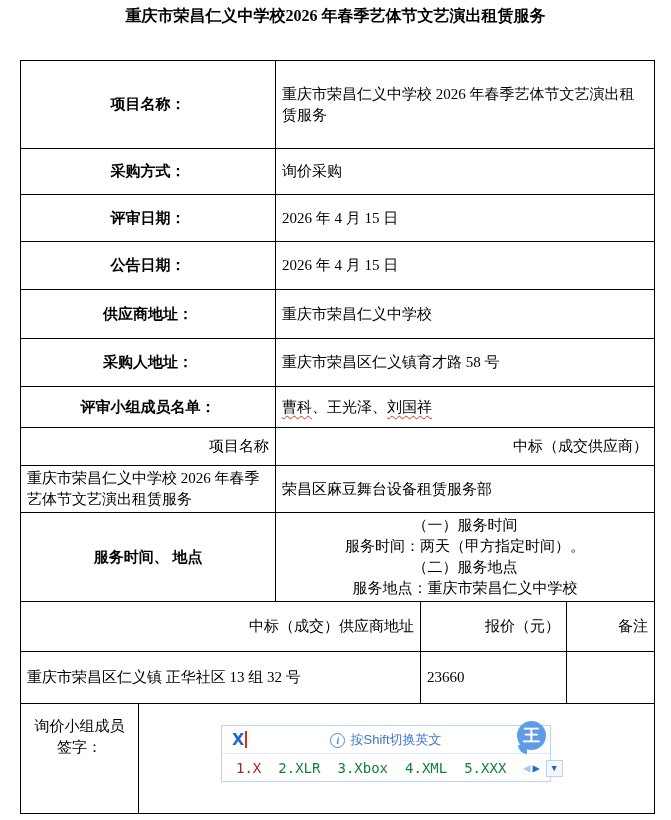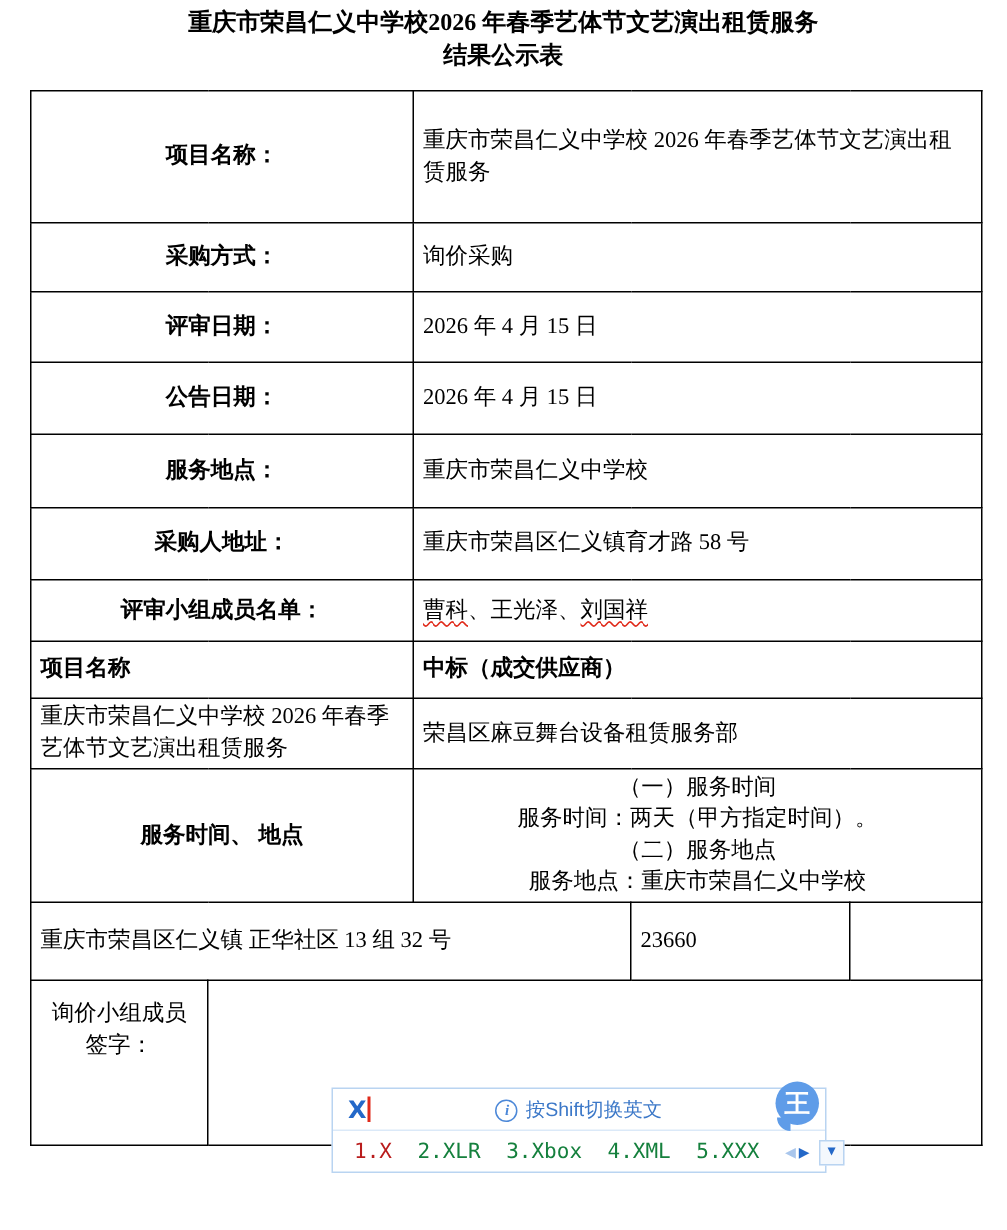--- a/index.html
+++ b/index.html
@@ -28,21 +28,21 @@
   table.main td {
     border:1.5px solid #000;
     vertical-align:middle;
     padding:2px 6px;
     line-height:21px;
     overflow:hidden;
   }
   td.lbl { font-weight:bold; text-align:center; }
   td.val-left { text-align:left; padding-left:9px; }
   td.val-center { text-align:left; }
-  td.hdr { font-weight:bold; text-align:left; }
+  td.hdr { font-weight:normal; text-align:right; }
   .svc-line { text-align:center; line-height:21px; }
   .misspell { text-decoration:underline wavy #e02a1a 1px; text-underline-offset:3px; }
   .sig-cell { vertical-align:top !important; padding-top:12px !important; text-align:center; }
 
   
   .ime-window {
     position:absolute; left:221px; top:725px; width:330px; height:57px;
     background:#ffffff;
     border:1px solid #b9d4f1;
     z-index:10;
@@ -97,21 +97,20 @@
     border-radius:0 0 0 9px;
   }
 </style>
 </head>
 <body>
 
 <div class="page">
 
   <div class="doc-title">
     <div>重庆市荣昌仁义中学校2026 年春季艺体节文艺演出租赁服务</div>
-    <div>结果公示表</div>
   </div>
 
   <table class="main">
     <colgroup>
       <col style="width:118px">
         <col style="width:137px">
         <col style="width:145px">
         <col style="width:146px">
         <col style="width:88px">
     </colgroup>
@@ -126,21 +125,21 @@
       </tr>
       <tr style="height:47px">
         <td colspan="2" class="lbl">评审日期：</td>
         <td colspan="3" class="val-left">2026 年 4 月 15 日</td>
       </tr>
       <tr style="height:48px">
         <td colspan="2" class="lbl">公告日期：</td>
         <td colspan="3" class="val-left">2026 年 4 月 15 日</td>
       </tr>
       <tr style="height:49px">
-        <td colspan="2" class="lbl">服务地点：</td>
+        <td colspan="2" class="lbl">供应商地址：</td>
         <td colspan="3" class="val-left">重庆市荣昌仁义中学校</td>
       </tr>
       <tr style="height:48px">
         <td colspan="2" class="lbl">采购人地址：</td>
         <td colspan="3" class="val-left">重庆市荣昌区仁义镇育才路 58 号</td>
       </tr>
       <tr style="height:41px">
         <td colspan="2" class="lbl">评审小组成员名单：</td>
         <td colspan="3" class="val-left">
           <span class="misspell">曹科</span><span>、</span><span>王光泽</span><span>、</span><span class="misspell">刘国祥</span>
@@ -155,20 +154,25 @@
         <td colspan="3" class="val-center">荣昌区麻豆舞台设备租赁服务部</td>
       </tr>
       <tr style="height:85px">
         <td colspan="2" class="lbl">服务时间、 地点</td>
         <td colspan="3">
           <div class="svc-line">（一）服务时间</div>
           <div class="svc-line">服务时间：两天（甲方指定时间）。</div>
           <div class="svc-line">（二）服务地点</div>
           <div class="svc-line">服务地点：重庆市荣昌仁义中学校</div>
         </td>
+      </tr>
+      <tr style="height:50px">
+        <td colspan="3" class="hdr">中标（成交）供应商地址</td>
+        <td class="hdr">报价（元）</td>
+        <td class="hdr">备注</td>
       </tr>
       <tr style="height:52px">
         <td colspan="3" class="val-center">重庆市荣昌区仁义镇 正华社区 13 组 32 号</td>
         <td class="val-center">23660</td>
         <td class="val-center"></td>
       </tr>
       <tr style="height:110px">
         <td class="sig-cell">
           <div>询价小组成员</div>
           <div>签字：</div>

